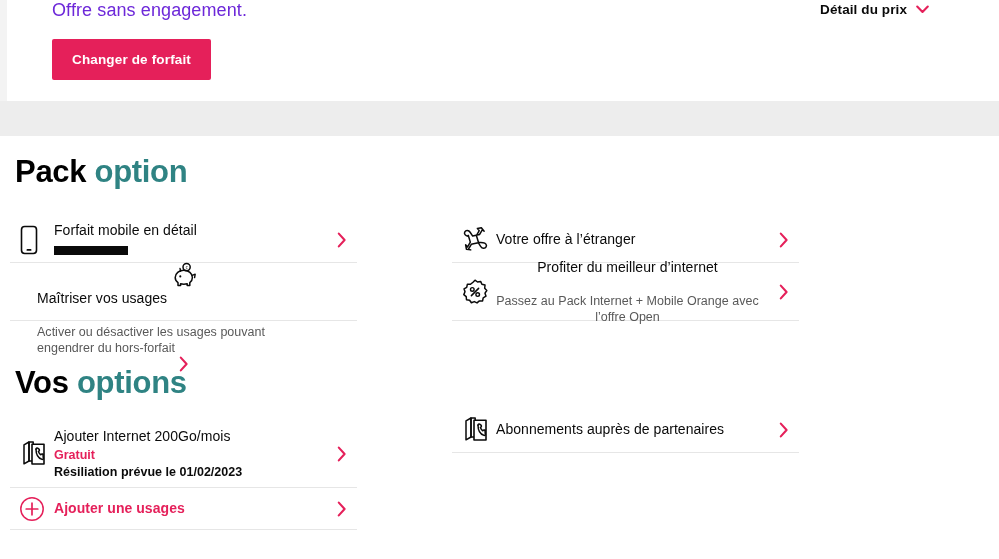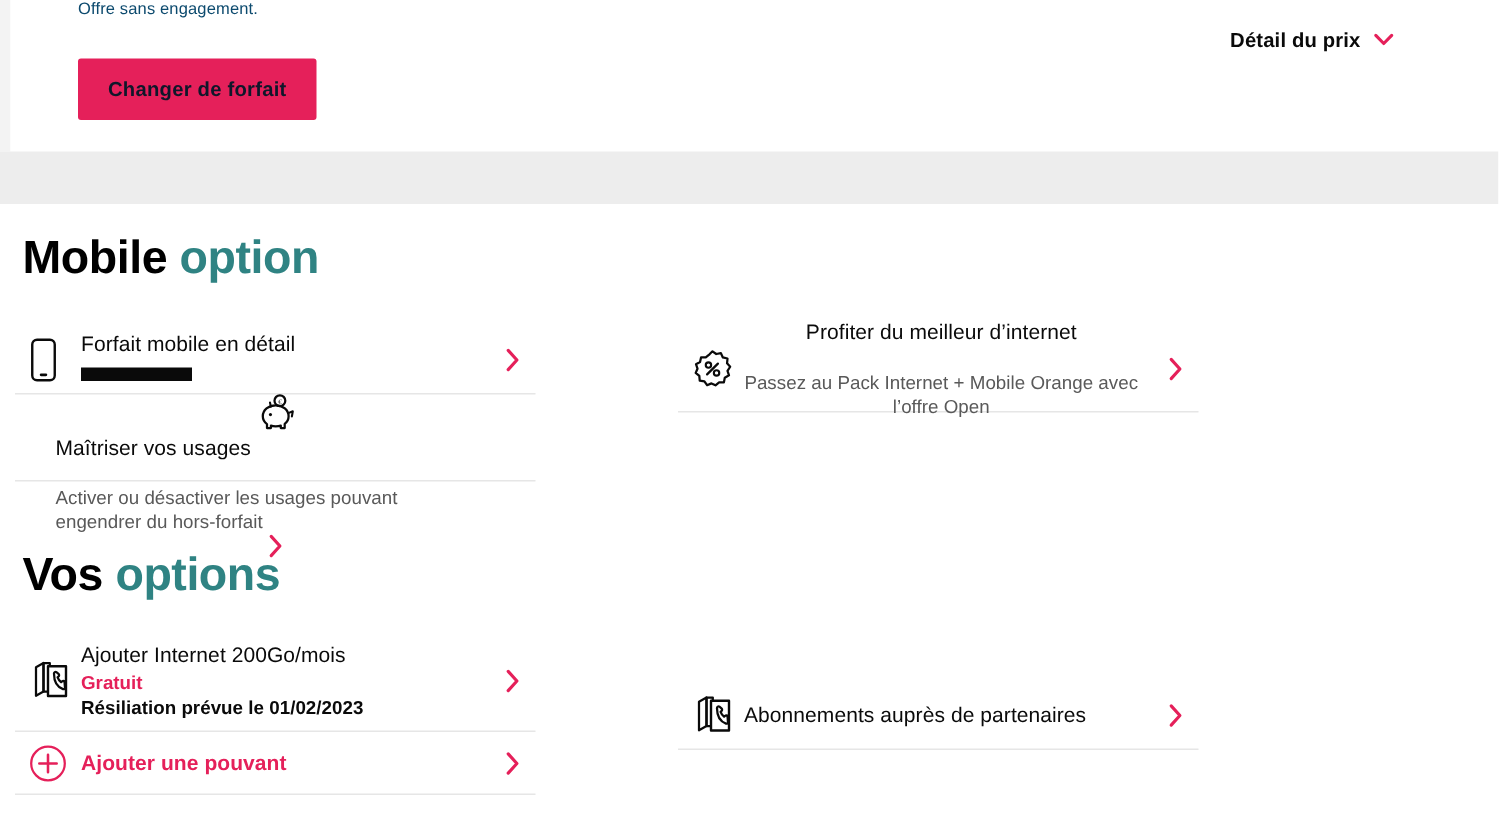--- a/index.html
+++ b/index.html
@@ -16,35 +16,35 @@
   .top-card {
     position:absolute; left:7px; top:0; width:992px; height:101px;
     background:#ffffff;
   }
   .left-gutter {
     position:absolute; left:0; top:0; width:7px; height:101px;
     background:#f3f3f3;
   }
   .commitment-text {
     position:absolute; left:45px; top:0px;
-    font-size:11px; color:#0c4a6e; letter-spacing:.1px;
+    font-size:18px; color:#6d28d9; letter-spacing:.1px;
   }
   .change-plan-btn {
     position:absolute; left:45px; top:39px;
     width:159px; height:41px;
     background:#e5205a;
-    color:#0f172a;
+    color:#ffffff;
     border:none; border-radius:2px;
     font-family:"Liberation Sans", sans-serif;
     font-size:13.5px; font-weight:bold; letter-spacing:.15px;
     cursor:pointer;
     display:flex; align-items:center; justify-content:center;
   }
   .price-detail {
-    position:absolute; right:70px; top:19px;
+    position:absolute; right:70px; top:2px;
     display:flex; align-items:center; gap:9px;
     cursor:pointer;
   }
   .price-detail-label {
     font-size:13.5px; font-weight:bold; color:#0a0a0a; letter-spacing:.1px;
   }
   .chev-down { display:block; }
 
   
   .grey-band {
@@ -120,21 +120,21 @@
         <svg width="13" height="9" viewBox="0 0 13 9">
           <path d="M1.2 1.6 L6.5 7 L11.8 1.6" fill="none" stroke="#e5205a" stroke-width="2.1" stroke-linecap="round" stroke-linejoin="round"></path>
         </svg>
       </span>
     </div>
   </div>
 
   <div class="grey-band"></div>
 
   <div class="section-title" style="left:15px; top:154px;">
-    <span>Mobile </span><span class="accent">option</span>
+    <span>Pack </span><span class="accent">option</span>
   </div>
 
   <div class="col" style="left:10px; top:217px; width:347px;">
 
     <div class="row" style="height:46px;">
       <div class="row-icon">
         <svg width="20" height="30" viewBox="0 0 20 30">
           <rect x="2.5" y="1.5" width="15" height="27" rx="3.2" ry="3.2" fill="none" stroke="#0a0a0a" stroke-width="1.6"></rect>
           <rect x="7.5" y="24" width="5" height="1.8" rx="0.9" fill="#0a0a0a"></rect>
         </svg>
@@ -171,20 +171,40 @@
       <div class="row-chevron">
         <svg width="10" height="16" viewBox="0 0 10 16">
           <path d="M1.8 1.6 L7.6 8 L1.8 14.4" fill="none" stroke="#e5205a" stroke-width="2.1" stroke-linecap="round" stroke-linejoin="round"></path>
         </svg>
       </div>
     </div>
   </div>
 
   <div class="col" style="left:452px; top:217px; width:347px;">
 
+    <div class="row" style="height:46px;">
+      <div class="row-icon">
+        <svg width="30" height="28" viewBox="0 0 30 28">
+          <path d="M6.0 4.5 L6.2 11.6 L2.2 15.6 L1.0 13.0 L0.6 17.4 L4.6 19.2
+                   L2.6 18.0 L6.6 14.0 L13.7 14.2 L15.2 18.6
+                   C16.0 20.9 18.6 22.0 20.2 20.4 C21.8 18.8 20.7 16.2 18.4 15.4
+                   L14.0 13.9 L13.8 6.8 L17.8 2.8 L16.6 0.2
+                   L20.6 0.6 L22.4 4.6 L21.2 2.6 L17.2 6.6 L10.1 6.4 L8.6 2.0
+                   C7.8 -0.3 5.2 -1.4 3.6 0.2 C2.0 1.8 3.1 4.4 5.4 5.2 Z" transform="translate(3,3) rotate(-15 12 12) scale(1.0)" fill="none" stroke="#0a0a0a" stroke-width="1.5" stroke-linejoin="round"></path>
+        </svg>
+      </div>
+      <div class="row-body">
+        <div class="row-title">Votre offre à l’étranger</div>
+      </div>
+      <div class="row-chevron">
+        <svg width="10" height="16" viewBox="0 0 10 16">
+          <path d="M1.8 1.6 L7.6 8 L1.8 14.4" fill="none" stroke="#e5205a" stroke-width="2.1" stroke-linecap="round" stroke-linejoin="round"></path>
+        </svg>
+      </div>
+    </div>
 
     <div class="row" style="height:58px;text-align:center;">
       <div class="row-icon">
         <svg width="28" height="28" viewBox="0 0 28 28">
           <path d="M14 2.2 L16.5 4.0 L19.6 3.4 L20.9 6.3 L24.0 7.0 L23.7 10.2
                    L25.8 12.5 L24.0 15.2 L25.0 18.2 L22.2 19.8 L21.6 22.9
                    L18.4 22.9 L16.0 24.9 L13.3 23.6 L10.4 24.8 L8.6 22.2
                    L5.5 21.7 L5.2 18.6 L2.8 16.6 L4.0 13.8 L3.0 10.8
                    L5.7 9.3 L6.4 6.2 L9.5 6.3 L12.0 4.2 Z" fill="none" stroke="#0a0a0a" stroke-width="1.5" stroke-linejoin="round"></path>
           <circle cx="11.3" cy="11.4" r="1.8" fill="none" stroke="#0a0a0a" stroke-width="1.4"></circle>
@@ -237,31 +257,31 @@
     </div>
 
     <div class="row row-add" style="height:42px;">
       <div class="row-icon">
         <svg width="26" height="26" viewBox="0 0 26 26">
           <circle cx="13" cy="13" r="11.2" fill="none" stroke="#e5205a" stroke-width="1.5"></circle>
           <path d="M13 7.2 L13 18.8 M7.2 13 L18.8 13" fill="none" stroke="#e5205a" stroke-width="1.7" stroke-linecap="round"></path>
         </svg>
       </div>
       <div class="row-body">
-        <div class="row-title">Ajouter une pouvant</div>
-      </div>
-      <div class="row-chevron">
-        <svg width="10" height="16" viewBox="0 0 10 16">
-          <path d="M1.8 1.6 L7.6 8 L1.8 14.4" fill="none" stroke="#e5205a" stroke-width="2.1" stroke-linecap="round" stroke-linejoin="round"></path>
-        </svg>
-      </div>
-    </div>
-  </div>
-
-  <div class="col" style="left:452px; top:454px; width:347px;">
+        <div class="row-title">Ajouter une usages</div>
+      </div>
+      <div class="row-chevron">
+        <svg width="10" height="16" viewBox="0 0 10 16">
+          <path d="M1.8 1.6 L7.6 8 L1.8 14.4" fill="none" stroke="#e5205a" stroke-width="2.1" stroke-linecap="round" stroke-linejoin="round"></path>
+        </svg>
+      </div>
+    </div>
+  </div>
+
+  <div class="col" style="left:452px; top:407px; width:347px;">
 
     <div class="row" style="height:46px;">
       <div class="row-icon">
         <svg width="30" height="30" viewBox="0 0 30 30">
           <path d="M5.0 5.8 L10.0 3.0 L10.0 22.0 L5.0 24.8 Z" fill="none" stroke="#0a0a0a" stroke-width="1.5" stroke-linejoin="round"></path>
           <path d="M10.0 3.0 L14.2 3.0 L14.2 22.0 L10.0 22.0 Z" fill="none" stroke="#0a0a0a" stroke-width="1.5" stroke-linejoin="round"></path>
           <path d="M13.0 5.2 L25.0 5.2 L25.0 25.0 L13.0 25.0 Z" fill="#ffffff" stroke="#0a0a0a" stroke-width="1.6" stroke-linejoin="round"></path>
           <path d="M17.0 10.2 C17.0 9.2 17.9 8.6 18.6 9.1 L20.0 10.2
                    C20.6 10.7 20.5 11.5 20.0 12.0 L19.4 12.6
                    C19.9 14.0 20.6 15.0 21.8 15.8 L22.4 15.2

